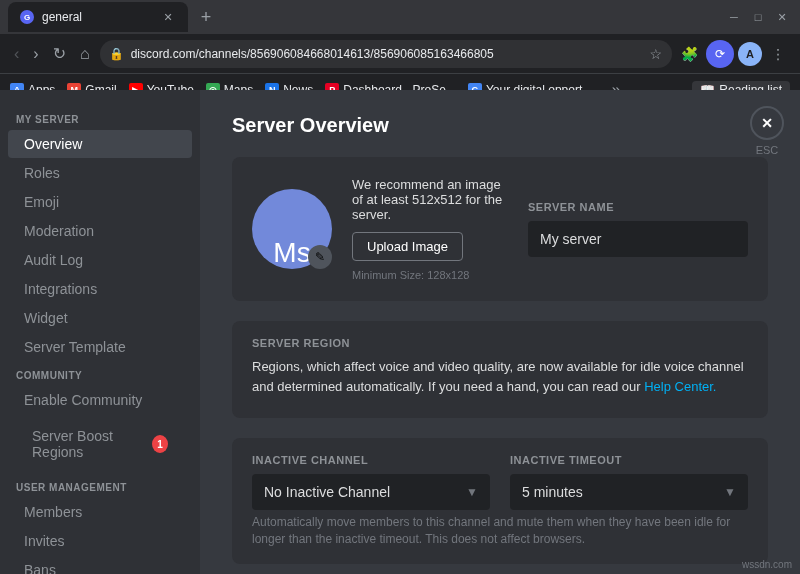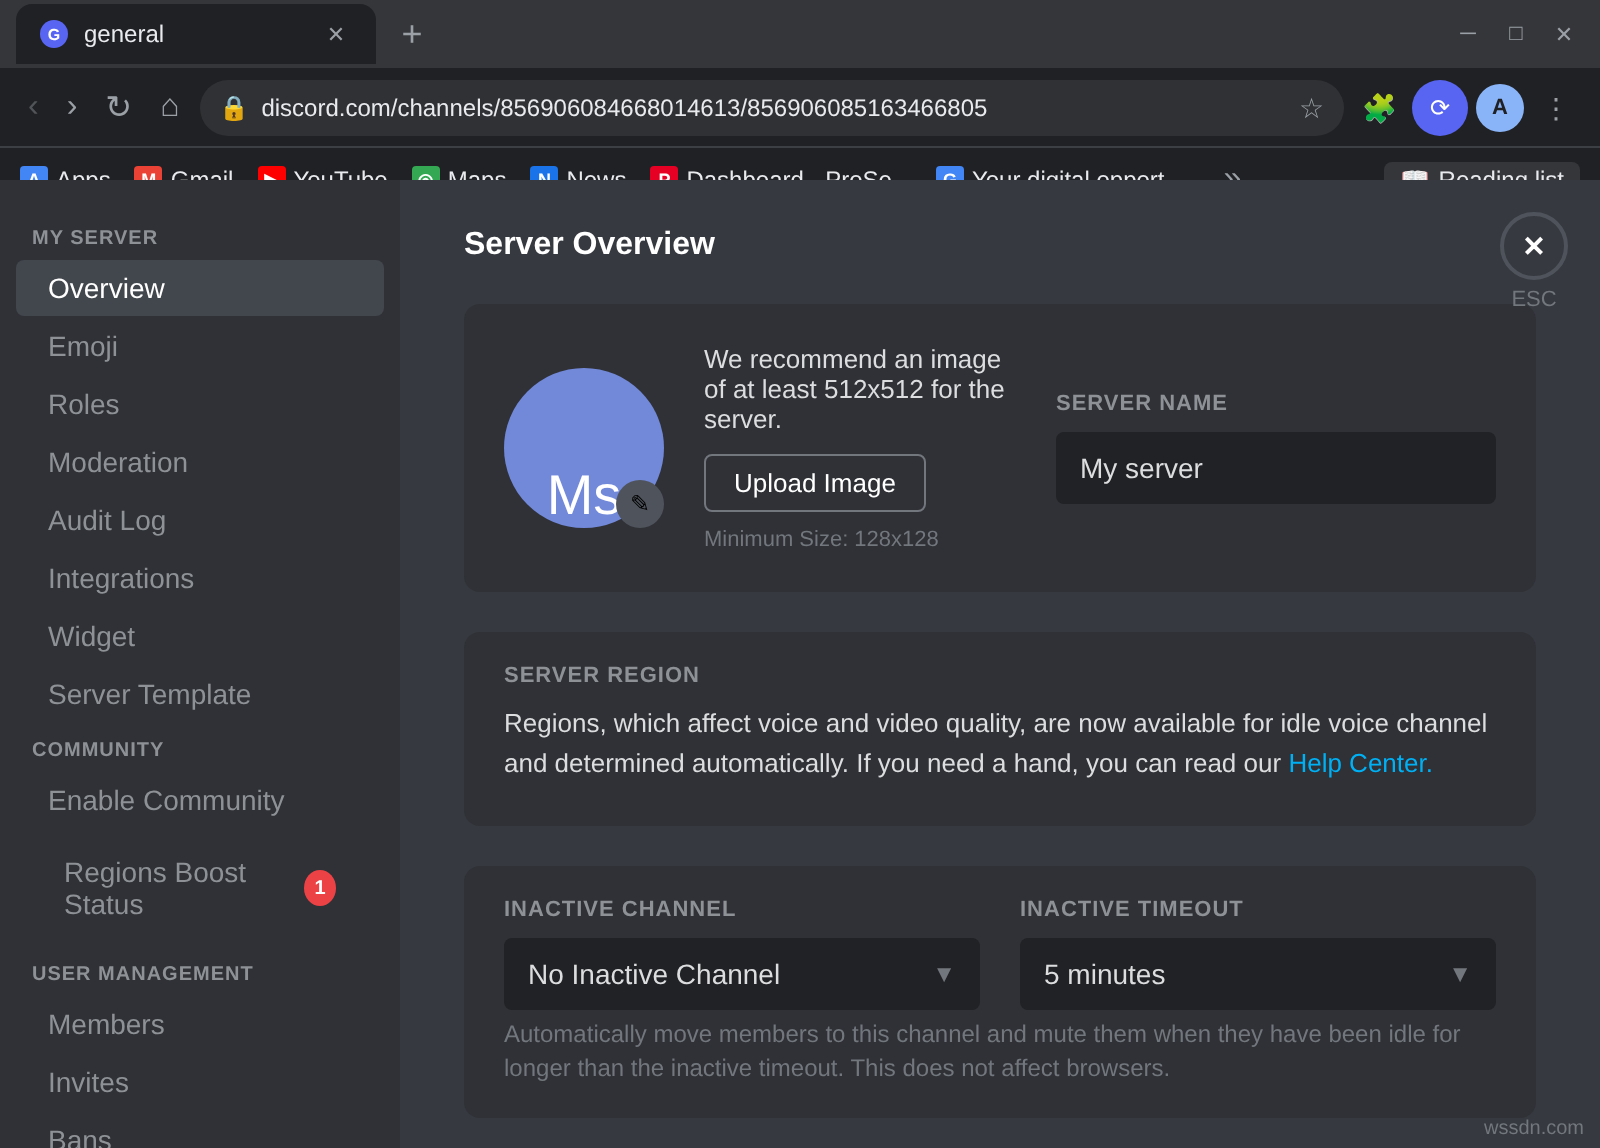--- a/index.html
+++ b/index.html
@@ -244,21 +244,21 @@
     
     .main-content {
       flex: 1;
       background: #36393f;
       padding: 24px 32px;
       overflow-y: auto;
       position: relative;
     }
 
     .page-title {
-      font-size: 16px;
+      font-size: 20px;
       font-weight: 700;
       color: #ffffff;
       margin-bottom: 20px;
     }
 
     
     .overview-card {
       background: #2f3136;
       border-radius: 8px;
       padding: 20px;
@@ -503,24 +503,24 @@
 
 <div class="discord-app">
 
   <div class="sidebar">
     <div class="sidebar-section-label">MY SERVER</div>
 
     <div class="sidebar-item active">
       <span>Overview</span>
     </div>
     <div class="sidebar-item">
+      <span>Roles</span>
+    </div>
+    <div class="sidebar-item">
       <span>Emoji</span>
-    </div>
-    <div class="sidebar-item">
-      <span>Roles</span>
     </div>
     <div class="sidebar-item">
       <span>Moderation</span>
     </div>
     <div class="sidebar-item">
       <span>Audit Log</span>
     </div>
     <div class="sidebar-item">
       <span>Integrations</span>
     </div>
@@ -531,21 +531,21 @@
       <span>Server Template</span>
     </div>
 
     <div class="sidebar-section-label">COMMUNITY</div>
     <div class="sidebar-item">
       <span>Enable Community</span>
     </div>
 
     <div style="margin: 8px 8px;">
       <div class="sidebar-item sidebar-item-with-badge">
-        <span>Regions Boost Status</span>
+        <span>Server Boost Regions</span>
         <div class="badge">1</div>
       </div>
     </div>
 
     <div class="sidebar-section-label">USER MANAGEMENT</div>
     <div class="sidebar-item">
       <span>Members</span>
     </div>
     <div class="sidebar-item">
       <span>Invites</span>

